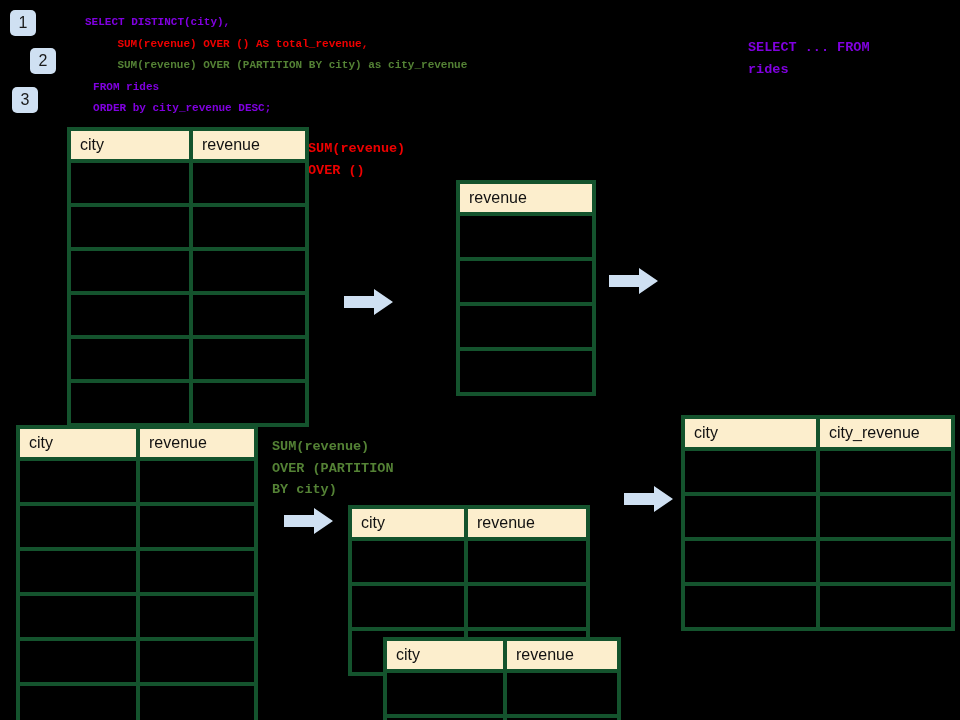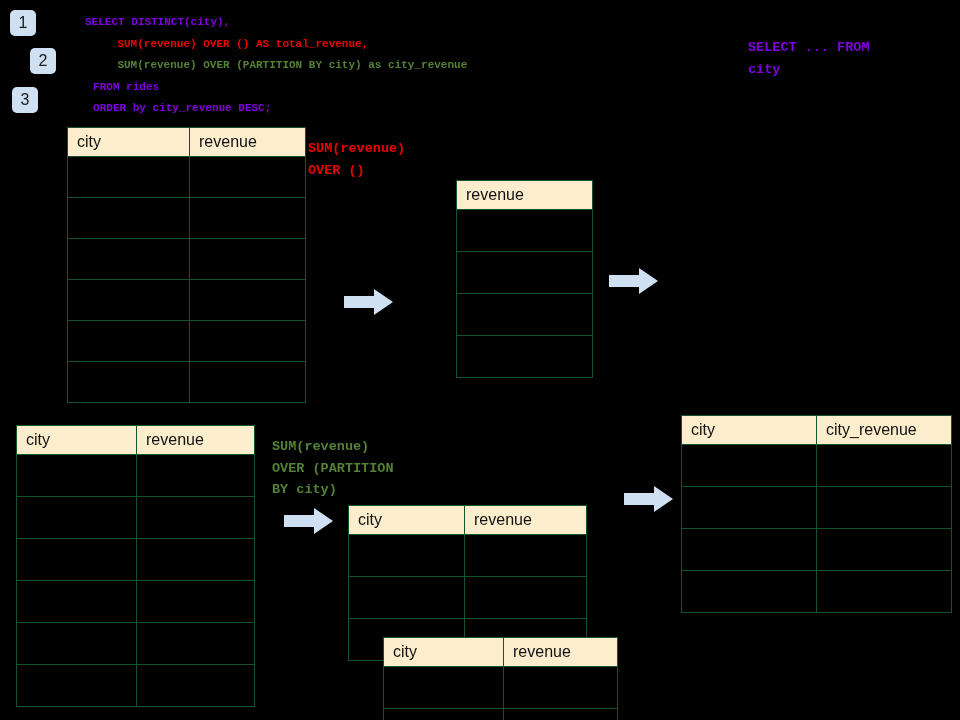--- a/index.html
+++ b/index.html
@@ -55,21 +55,21 @@
 
   
   .tbl {
     position: absolute;
     border-collapse: collapse;
     table-layout: fixed;
     background: #000000;
     font-family: "Liberation Sans", sans-serif;
   }
   .tbl th, .tbl td {
-    border: 1px solid #14532d;
+    border: 4px solid #14532d;
     padding: 0;
     margin: 0;
   }
   .tbl th {
     background: #fceecd;
     color: #111111;
     font-weight: normal;
     font-size: 16px;
     text-align: left;
     padding: 5px 0 5px 9px;
@@ -89,21 +89,21 @@
 
 <div id="stage">
   <div id="badge-layer">
       <div class="badge" style="left: 10px; top: 10px;">1</div>
       <div class="badge" style="left: 30px; top: 48px;">2</div>
       <div class="badge" style="left: 12px; top: 87px;">3</div>
     </div>
   <div id="sql-layer" class="sql" style="left:85px; top:12px;"><div class="sql-line" style="color: rgb(128, 0, 224); padding-left: 0px;">SELECT DISTINCT(city),</div><div class="sql-line" style="color: rgb(238, 0, 0); padding-left: 32.4px;">SUM(revenue) OVER () AS total_revenue,</div><div class="sql-line" style="color: rgb(84, 130, 53); padding-left: 32.4px;">SUM(revenue) OVER (PARTITION BY city) as city_revenue</div><div class="sql-line" style="color: rgb(128, 0, 224); padding-left: 8.1px;">FROM rides</div><div class="sql-line" style="color: rgb(128, 0, 224); padding-left: 8.1px;">ORDER by city_revenue DESC;</div></div>
   <div id="note-layer">
       <div class="note" style="left: 748px; top: 37px; color: rgb(128, 0, 224);">SELECT ... FROM
-city</div>
+rides</div>
       <div class="note" style="left: 308px; top: 138px; color: rgb(238, 0, 0);">SUM(revenue)
 OVER ()</div>
       <div class="note" style="left: 272px; top: 436px; color: rgb(84, 130, 53);">SUM(revenue)
 OVER (PARTITION
 BY city)</div>
     </div>
   <div id="table-layer">
       <table class="tbl" style="left: 67px; top: 127px; width: 238px;">
         <colgroup>
           <col style="width: 122px;">

